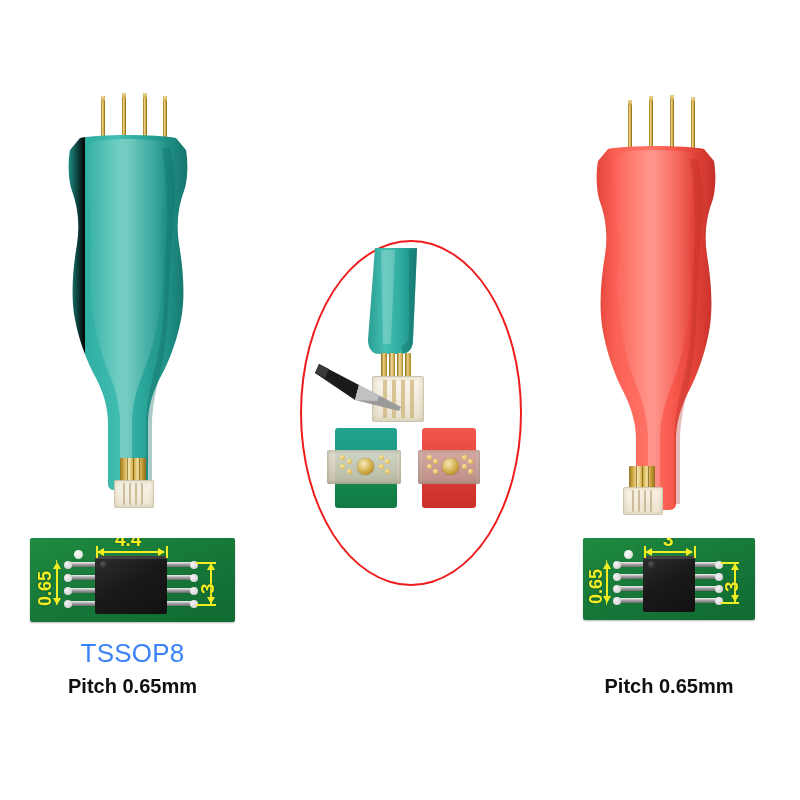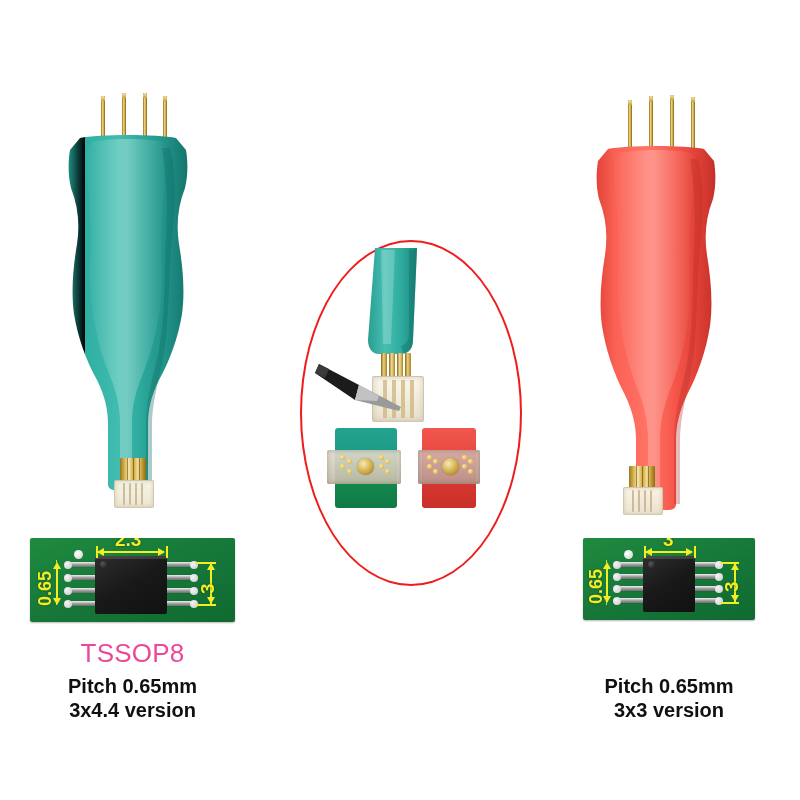--- a/index.html
+++ b/index.html
@@ -158,21 +158,21 @@
   .arrow.right { border-top: 4px solid transparent; border-bottom: 4px solid transparent; border-left: 7px solid #f2ee23; }
   .arrow.up    { border-left: 4px solid transparent; border-right: 4px solid transparent; border-bottom: 7px solid #f2ee23; }
   .arrow.down  { border-left: 4px solid transparent; border-right: 4px solid transparent; border-top: 7px solid #f2ee23; }
 
   
   .caption-main {
     position: absolute;
     text-align: center;
     font-size: 26px;
     font-weight: 400;
-    color: #ec4899;
+    color: #3b82f6;
     letter-spacing: .2px;
     white-space: nowrap;
   }
   .caption-sub {
     position: absolute;
     text-align: center;
     font-size: 20px;
     font-weight: bold;
     color: #101010;
     white-space: nowrap;
@@ -453,39 +453,38 @@
     <div class="ic" style="left:65px; top:18px; width:72px; height:58px;">
       <div class="topband"></div>
       <div class="dimple"></div>
     </div>
 
     <div class="dim-line-v" style="left:66px; top:8px; height:12px;"></div>
     <div class="dim-line-v" style="left:136px; top:8px; height:12px;"></div>
     <div class="dim-line-h" style="left:68px; top:13px; width:66px;"></div>
     <div class="arrow left" style="left:67px; top:10px;"></div>
     <div class="arrow right" style="left:128px; top:10px;"></div>
-    <div class="dim-text" style="left:85px; top:-8px; font-size:19px;">2.3</div>
+    <div class="dim-text" style="left:85px; top:-8px; font-size:19px;">4.4</div>
 
     <div class="dim-line-h" style="left:166px; top:24px; width:20px;"></div>
     <div class="dim-line-h" style="left:166px; top:66px; width:20px;"></div>
     <div class="dim-line-v" style="left:180px; top:26px; height:40px;"></div>
     <div class="arrow up" style="left:177px; top:25px;"></div>
     <div class="arrow down" style="left:177px; top:59px;"></div>
     <div class="dim-text vert" style="left:168px; top:56px; font-size:19px;">3</div>
 
     <div class="dim-tick-v" style="left:26px; top:22px; height:48px; width:1px; background:repeating-linear-gradient(to bottom,#f2ee23 0 3px, transparent 3px 6px);"></div>
     <div class="dim-line-v" style="left:26px; top:26px; height:40px;"></div>
     <div class="arrow up" style="left:23px; top:24px;"></div>
     <div class="arrow down" style="left:23px; top:60px;"></div>
     <div class="dim-text vert" style="left:6px; top:68px; font-size:18px;">0.65</div>
   </div>
 
   <div class="caption-main" style="left:30px; top:638px; width:205px;">TSSOP8</div>
   <div class="caption-sub" style="left:30px; top:674px; width:205px;">Pitch 0.65mm</div>
-  <div class="caption-sub" style="left:30px; top:698px; width:205px;">3x4.4 version</div>
 
   <div class="pcb" style="left:583px; top:538px; width:172px; height:82px;">
 
     <div class="marker-dot" style="left:41px; top:12px;"></div>
 
     <div class="lead" style="left:34px; top:24px; width:30px;"></div>
     <div class="lead" style="left:34px; top:36px; width:30px;"></div>
     <div class="lead" style="left:34px; top:48px; width:30px;"></div>
     <div class="lead" style="left:34px; top:60px; width:30px;"></div>
     <div class="pad-dot" style="left:30px; top:23px;"></div>
@@ -522,15 +521,14 @@
     <div class="dim-text vert" style="left:139px; top:54px; font-size:19px;">3</div>
 
     <div class="dim-tick-v" style="left:23px; top:22px; height:46px; width:1px; background:repeating-linear-gradient(to bottom,#f2ee23 0 3px, transparent 3px 6px);"></div>
     <div class="dim-line-v" style="left:23px; top:26px; height:38px;"></div>
     <div class="arrow up" style="left:20px; top:24px;"></div>
     <div class="arrow down" style="left:20px; top:58px;"></div>
     <div class="dim-text vert" style="left:4px; top:66px; font-size:18px;">0.65</div>
   </div>
 
   <div class="caption-sub" style="left:563px; top:674px; width:212px;">Pitch 0.65mm</div>
-  <div class="caption-sub" style="left:563px; top:698px; width:212px;">3x3 version</div>
 
 </div>
 
 </body></html>

